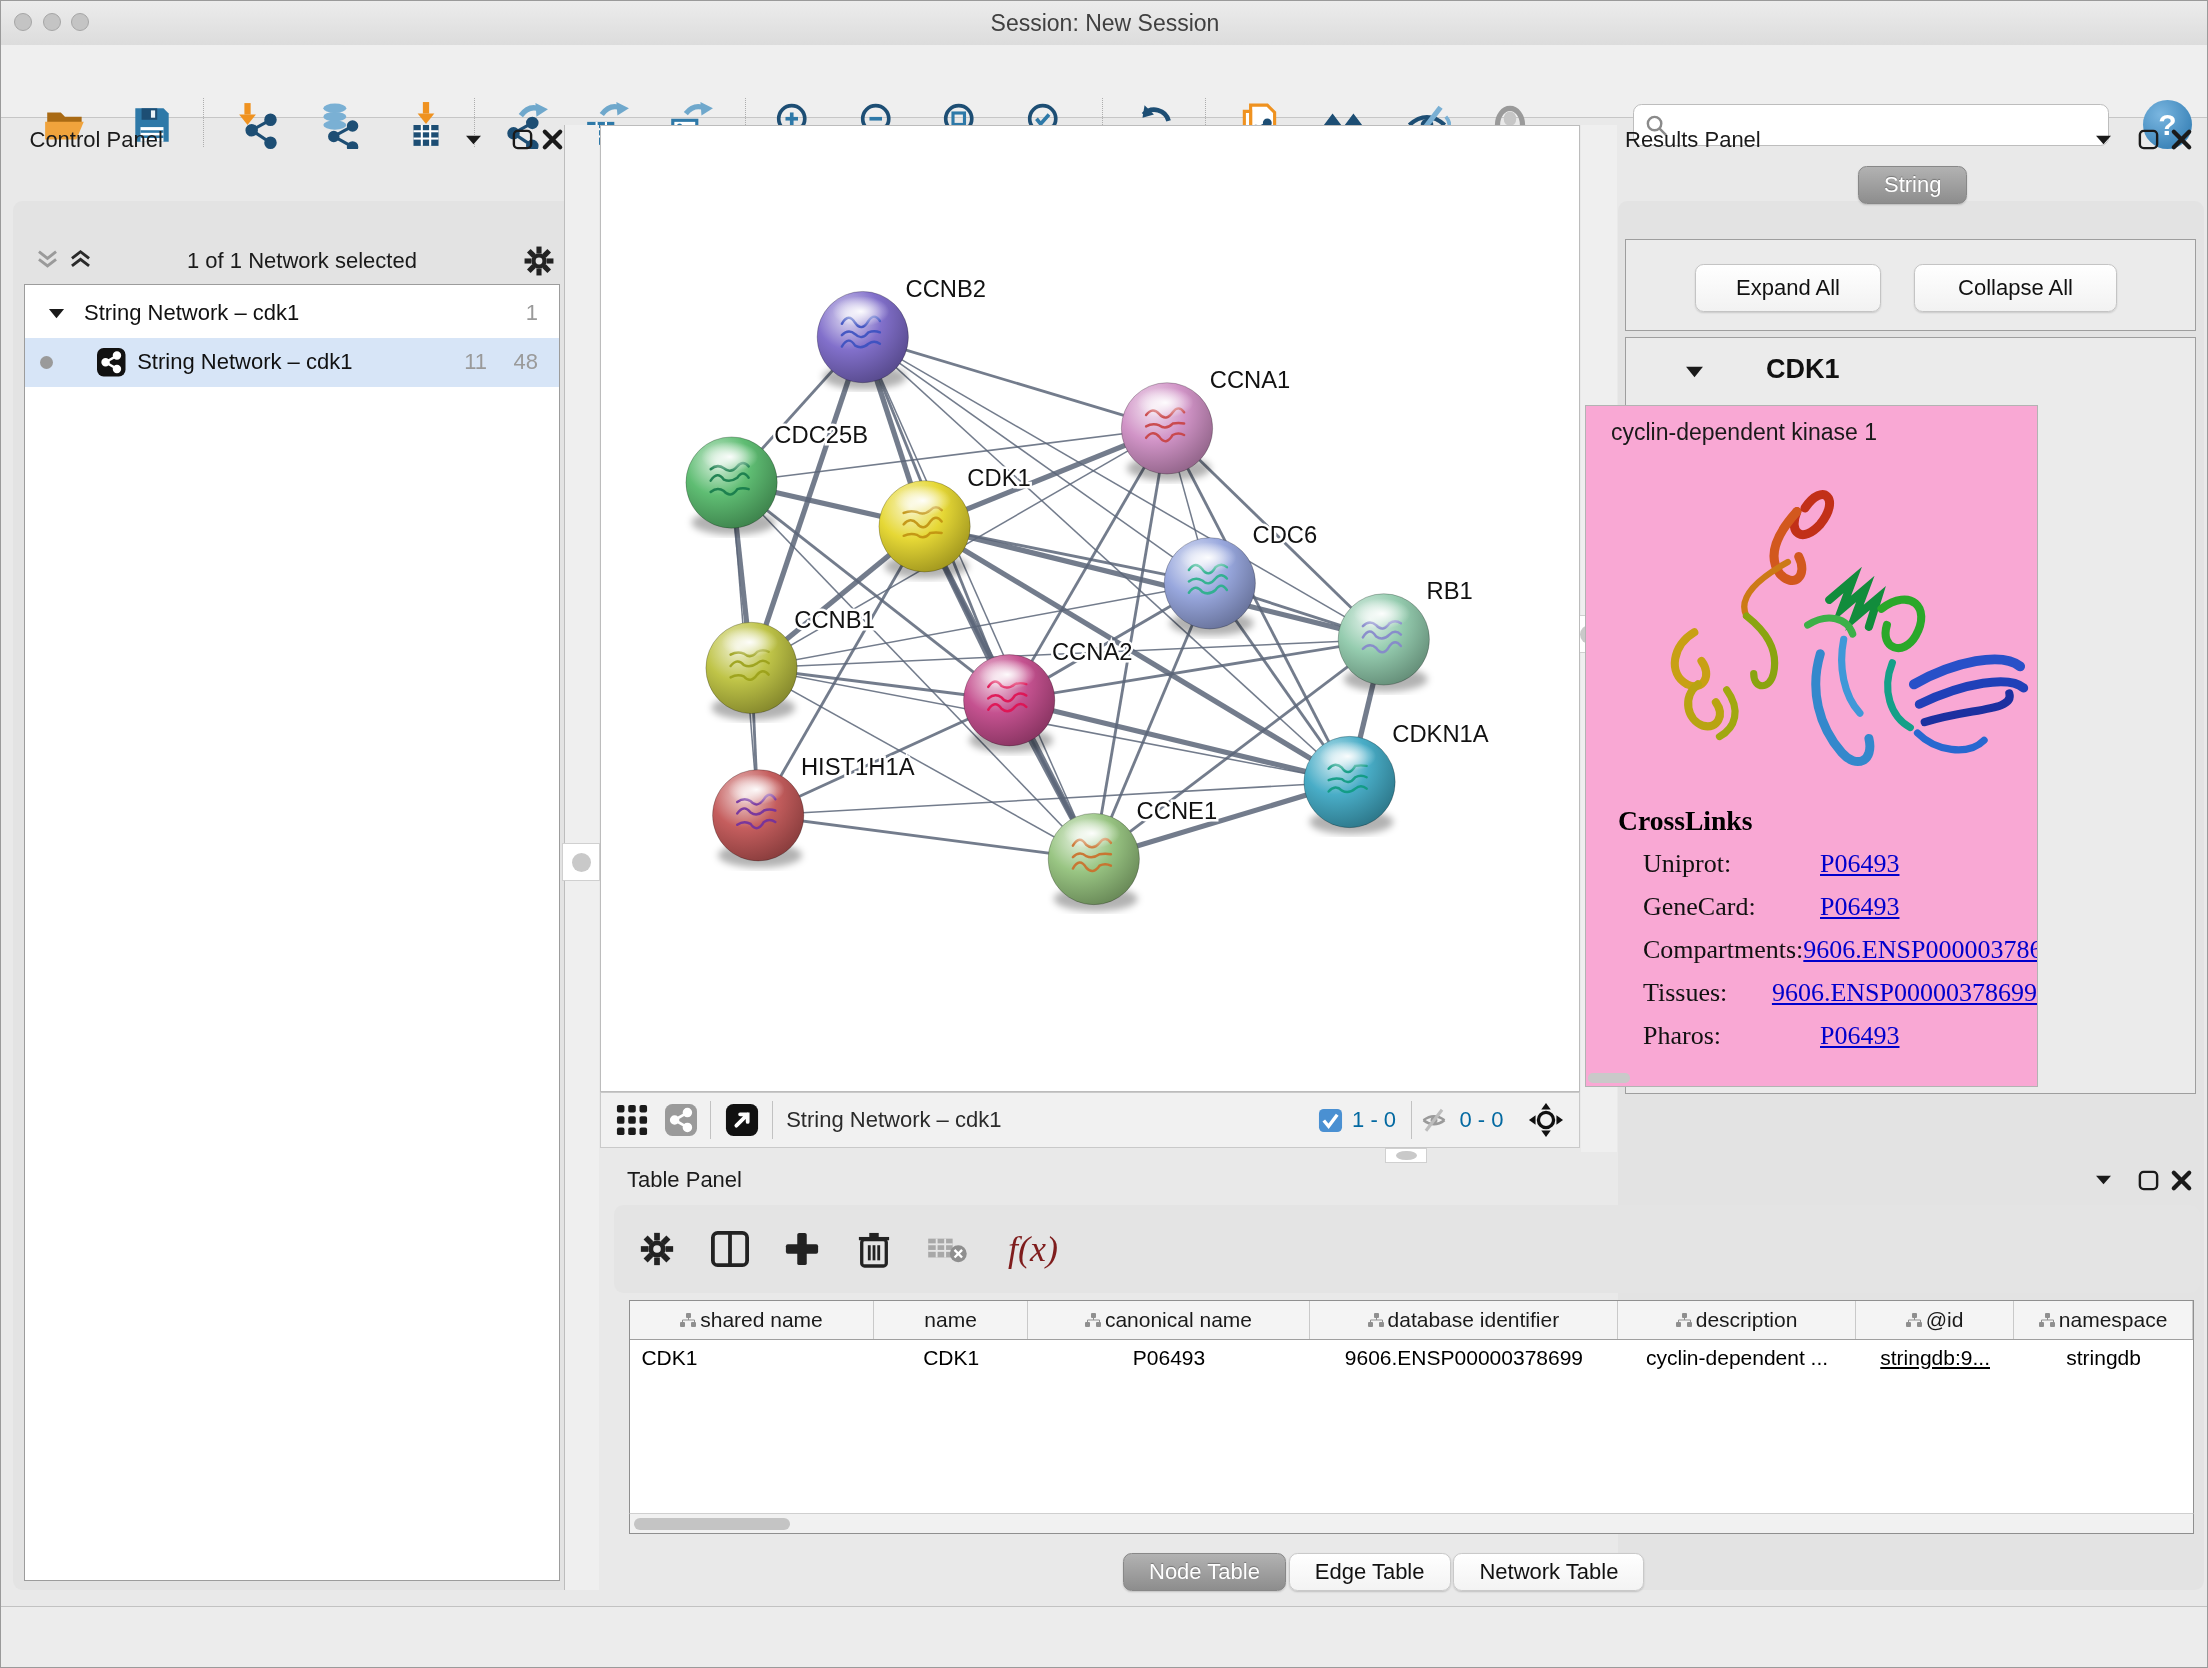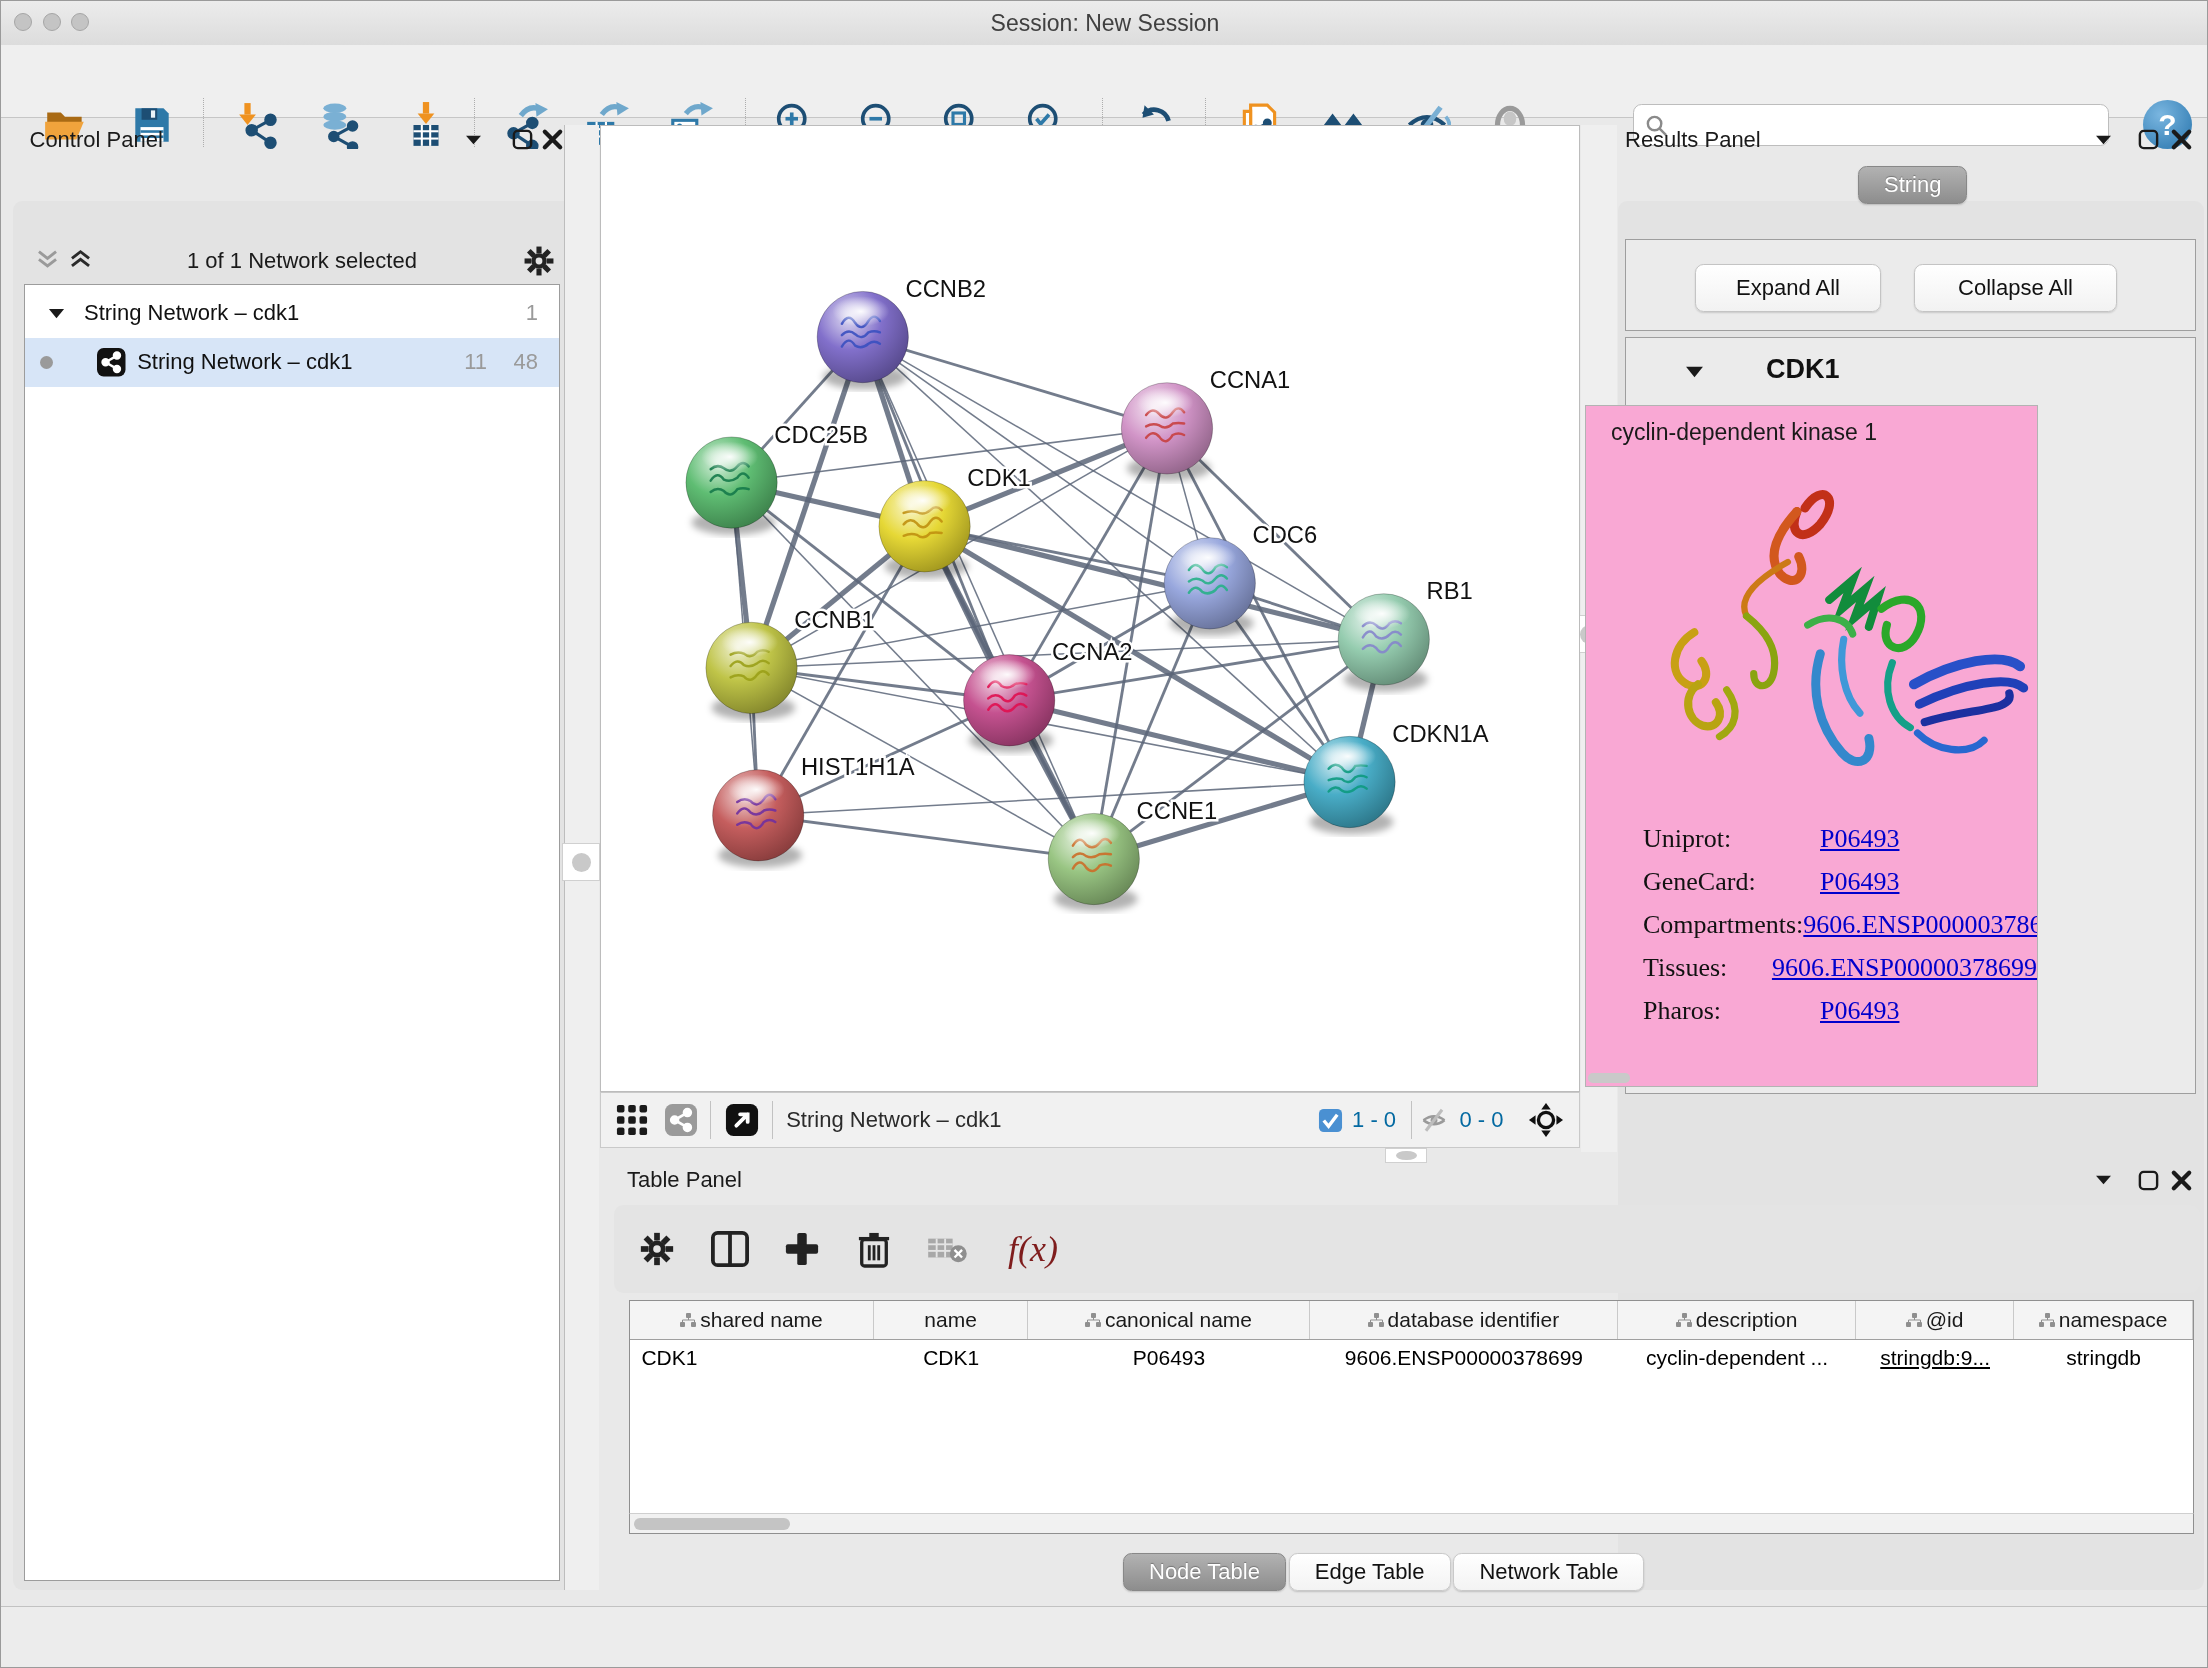--- a/index.html
+++ b/index.html
@@ -60,21 +60,21 @@
   .rbtn{position:absolute;top:263px;height:46px;background:linear-gradient(#ffffff,#f2f2f2);
         border:1px solid #c4c4c4;border-radius:8.6px;font-size:22px;color:#111;display:flex;
         align-items:center;justify-content:center;box-shadow:0 1px 1.9px rgba(0,0,0,.15);}
   .cdk-header{position:absolute;left:1624px;top:336px;width:571px;height:68px;font-size:27px;
         font-weight:bold;color:#111;}
   .innerbox{position:absolute;left:1584px;top:404px;width:453px;height:682px;background:#f9a8d4;
         border:1px solid #b3b3b3;box-sizing:border-box;overflow:hidden;}
   .desc{position:absolute;left:25px;top:13.3px;font-size:23px;color:#1a1a1a;}
   .xl{position:absolute;left:0;top:399px;width:100%;font-family:"Liberation Serif",serif;}
   .xl-title{font-size:27.6px;font-weight:bold;color:#000;margin-left:32px;}
-  .xl-row{height:43px;display:flex;align-items:flex-end;}
+  .xl-row{height:43px;display:flex;align-items:center;}
   .xl-label{width:177px;margin-left:57px;font-size:26px;color:#111;}
   .xl-link{font-size:26px;color:#0000cc;text-decoration:underline;}
   .hthumb{position:absolute;left:1.9px;bottom:2.9px;width:42px;height:10.5px;background:#c9c9c9;border-radius:4.8px;}
   
   .tpbar{position:absolute;left:613px;top:1204px;width:1586px;height:88px;background:#e4e4e4;border-radius:9.5px;}
   .tpicon{position:absolute;top:1225px;width:46px;height:46px;display:flex;align-items:center;justify-content:center;}
   .fx{font-family:"Liberation Serif",serif;font-style:italic;font-size:36px;color:#7f1d1d;}
   .tablewrap{position:absolute;left:628px;top:1299px;width:1565px;height:234px;background:#fff;
              border:1px solid #8f8f8f;box-sizing:border-box;overflow:hidden;}
   .thead{display:flex;height:38px;background:#f4f4f4;border-bottom:1.9px solid #9f9f9f;}
@@ -716,20 +716,21 @@
       <path d="M312 232 C300 262 310 292 332 304" stroke="#14a088" stroke-width="8"></path>
       <path d="M232 222 C220 262 230 302 256 332 C272 350 292 342 286 316" stroke="#3488cc" stroke-width="10"></path>
       <path d="M258 206 C252 236 258 268 276 288" stroke="#4098d8" stroke-width="8"></path>
       <path d="M336 256 C382 230 434 220 454 236" stroke="#2850c8" stroke-width="11"></path>
       <path d="M342 278 C392 254 442 246 458 260" stroke="#2040b8" stroke-width="10"></path>
       <path d="M348 298 C398 282 448 286 442 266" stroke="#1c30a0" stroke-width="9"></path>
       <path d="M340 310 C360 330 396 336 414 318" stroke="#2868d0" stroke-width="8"></path>
     </svg>
 
     <div class="xl">
+      <div class="xl-title">CrossLinks</div>
       <div id="xlinks" style="margin-top:5.7px">
           <div class="xl-row">
             <span class="xl-label">Uniprot:</span>
             <a class="xl-link">P06493</a>
           </div>
           <div class="xl-row">
             <span class="xl-label">GeneCard:</span>
             <a class="xl-link">P06493</a>
           </div>
           <div class="xl-row">

